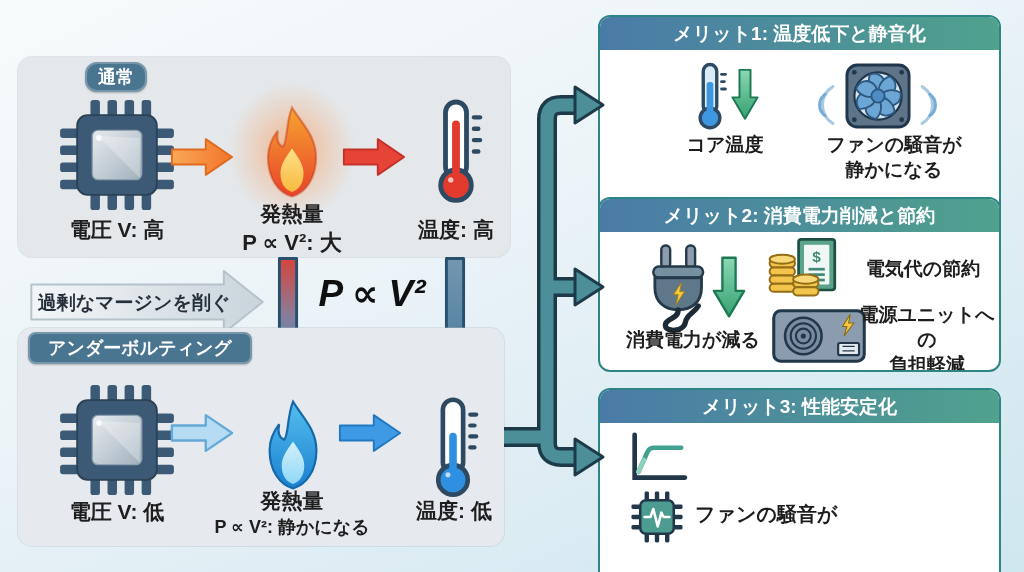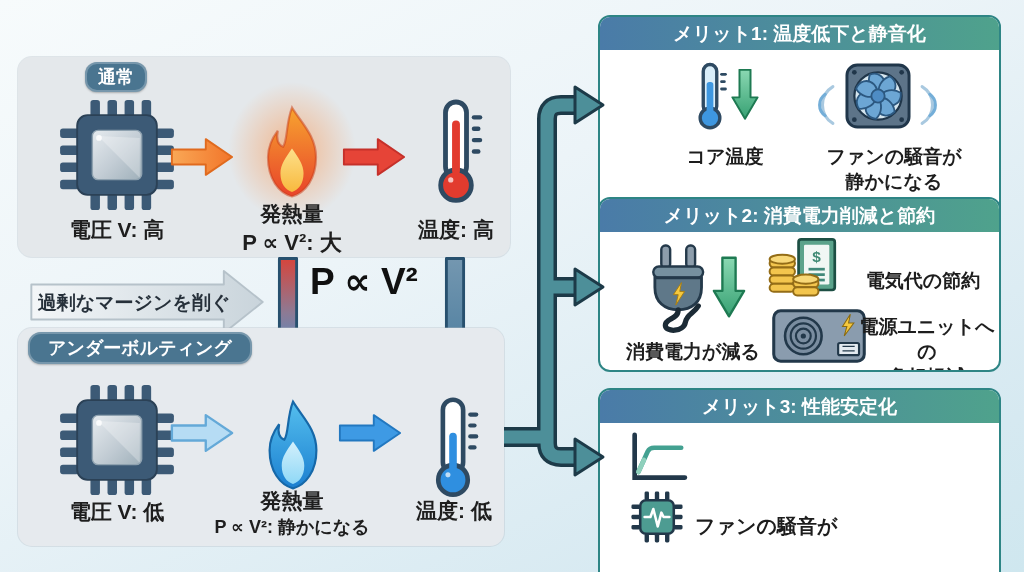--- a/index.html
+++ b/index.html
@@ -7,30 +7,30 @@
   .canvas{position:relative;width:1024px;height:572px;overflow:hidden;
     background:linear-gradient(155deg,#f7fbfc 0%,#ecf4f8 40%,#d6e9f1 85%,#cfe7ef 100%);}
   .abs{position:absolute;}
   .title{left:84px;top:16px;font-size:25px;font-weight:800;color:#151515;letter-spacing:1px;}
   .panel{background:#e4e8eb;border-radius:14px;box-shadow:0 0 0 1px rgba(180,190,198,.35);}
   .panel-a{left:18px;top:57px;width:492px;height:200px;}
   .panel-b{left:18px;top:328px;width:486px;height:218px;background:#e6eaee;}
   .badge{background:#4a7590;color:#fff;font-weight:800;text-align:center;
     box-shadow:inset 0 0 0 2px rgba(255,255,255,.25),0 1px 2px rgba(0,0,0,.25);}
   .badge-a{left:85px;top:62px;width:62px;height:30px;line-height:30px;font-size:18px;border-radius:12px;}
-  .badge-b{left:28px;top:332px;width:224px;height:32px;line-height:32px;font-size:18px;border-radius:13px;}
+  .badge-b{left:28px;top:332px;width:224px;height:32px;line-height:32px;font-size:18px;border-radius:8px;}
   .flow-label{font-weight:800;color:#1e1e1e;text-align:center;font-size:21px;}
   .flow-label .l2{font-size:22px;}
   .glow{border-radius:50%;background:radial-gradient(closest-side,rgba(255,126,36,.48),rgba(255,126,36,0));}
   .gray-arrow-text{left:36px;top:290px;width:196px;text-align:center;font-size:19px;font-weight:800;color:#26303a;}
-  .formula{left:310px;top:260px;width:124px;text-align:left;font-size:37px;font-weight:800;color:#101010;}
+  .formula{left:310px;top:272px;width:124px;text-align:center;font-size:37px;font-weight:800;font-style:italic;color:#101010;}
   .merit-box{left:598px;width:403px;background:#fff;border:2.5px solid #2e8585;border-radius:12px;overflow:hidden;box-sizing:border-box;}
   .merit-header{height:33px;line-height:33px;text-align:center;color:#fff;font-size:19px;font-weight:800;
     background:linear-gradient(90deg,#4a7ba8 0%,#4fa28c 100%);}
-  .merit-text{position:absolute;font-weight:800;color:#1d1d1d;font-size:19px;line-height:25px;text-align:center;margin-top:12px;}
+  .merit-text{position:absolute;font-weight:800;color:#1d1d1d;font-size:19px;line-height:25px;text-align:center;}
   .merit-text.left{text-align:left;}
 </style>
 </head>
 <body>
 
 <div class="canvas">
 
 
   <div class="abs panel panel-a"></div>
   <div class="abs badge badge-a">通常</div>

